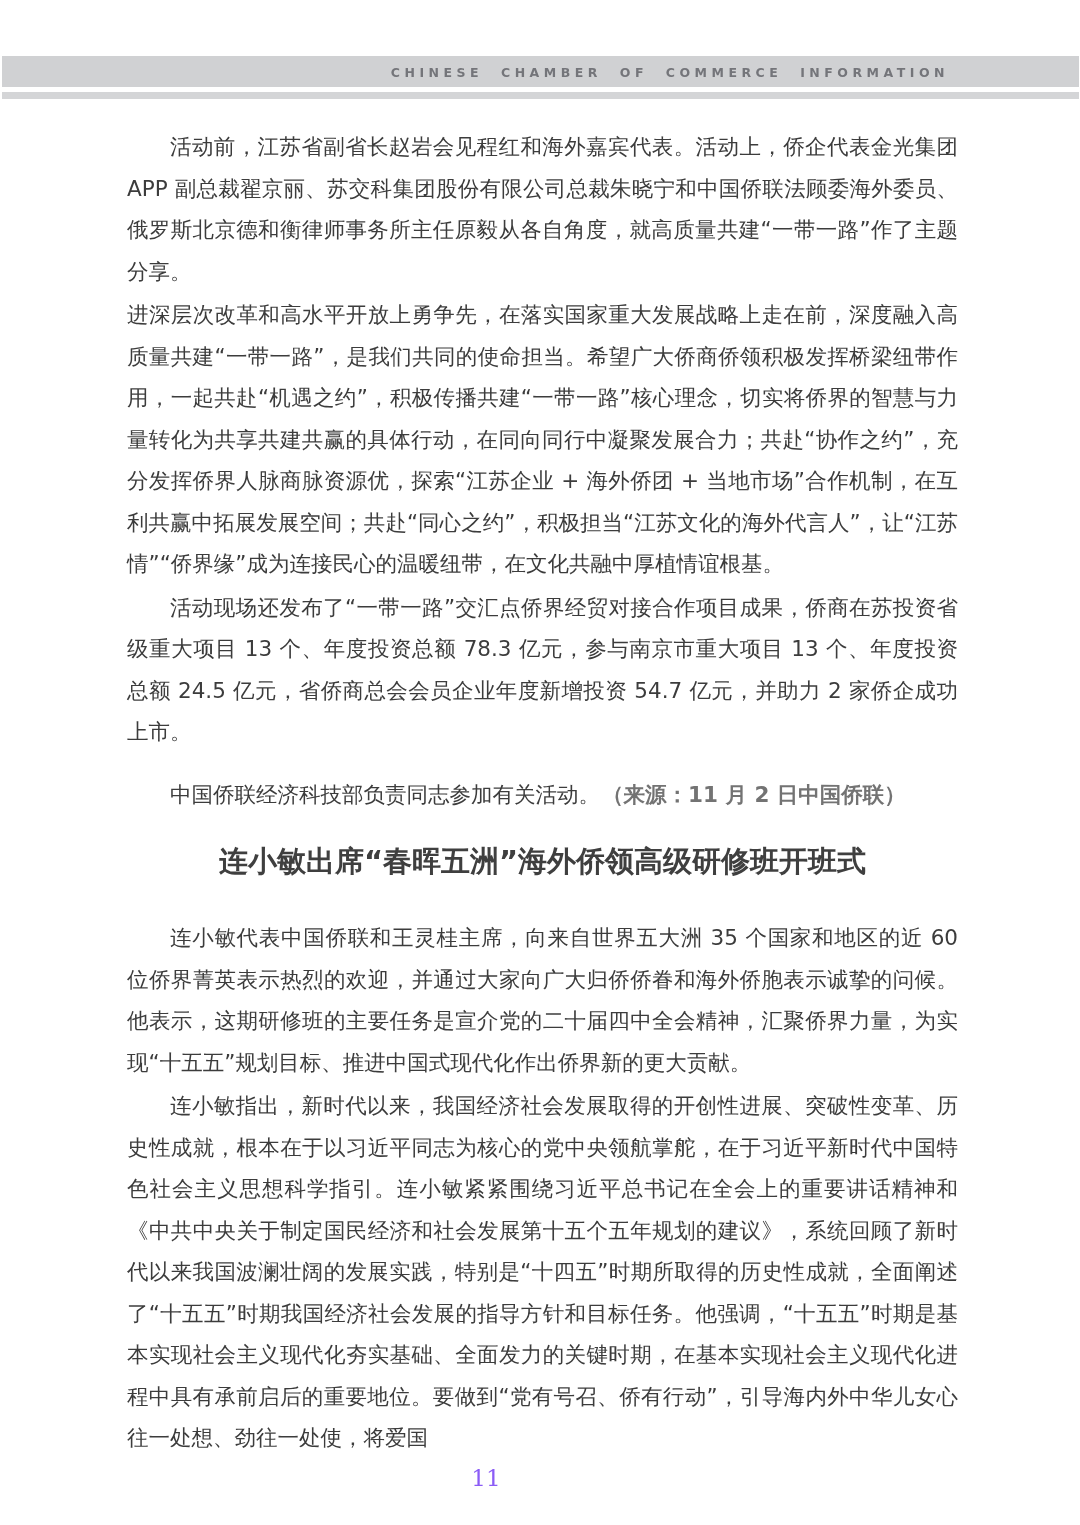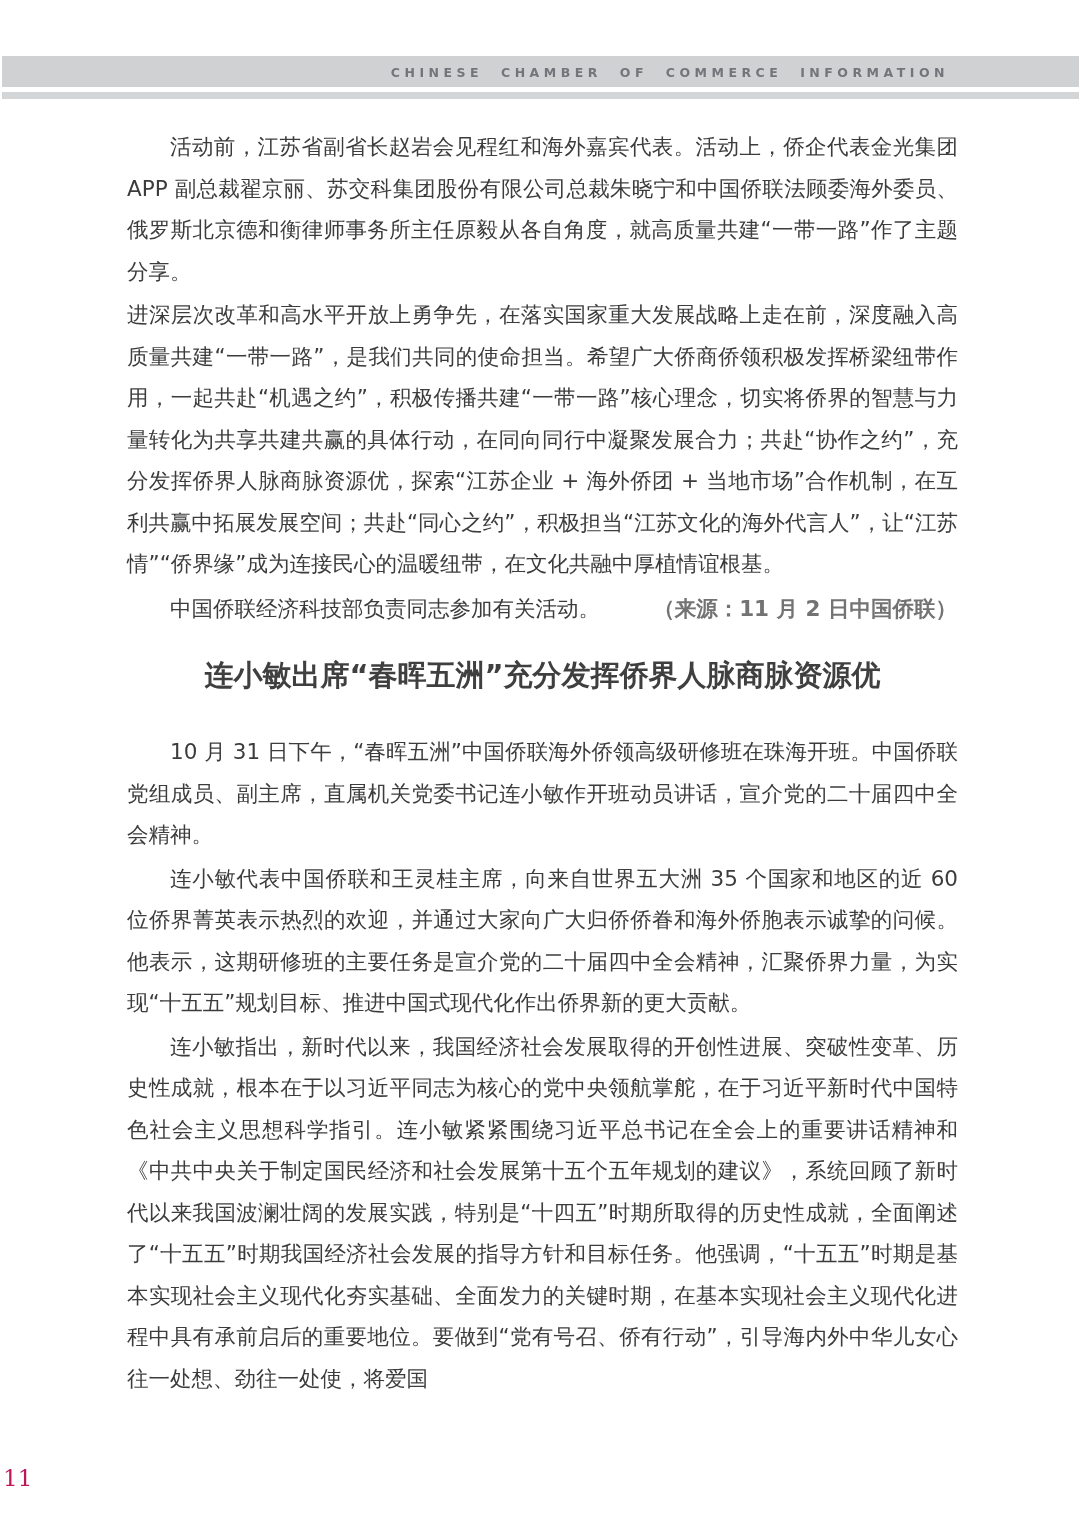--- a/index.html
+++ b/index.html
@@ -41,71 +41,72 @@
     width: 835px;
     color: #3c3c3c;
     font-size: 21.5px;
     line-height: 41.5px;
     text-align: justify;
   }
   .para { text-indent: 2em; }
   .para.no-indent { text-indent: 0; }
   .closing-line {
     display: flex;
-    justify-content: space-between;
+    justify-content: flex-start;
     align-items: baseline;
+    margin-top: 18px;
   }
   .closing-text { padding-left: 43px; }
   .closing-source { font-weight: bold; color: #737373; white-space: nowrap; }
   .article-title {
     text-align: center;
     font-weight: bold;
     font-size: 29px;
     line-height: 46px;
     color: #3f3f3f;
     margin-top: 20px;
     margin-bottom: 31px;
     text-indent: 0;
   }
   .page-number {
     position: absolute;
     left: 0; top: 1462px;
     width: 968px;
-    text-align: left;
+    text-align: center;
     font-family: "DejaVu Serif", serif;
     font-size: 23px;
-    color: #be185d;
+    color: #8b5cf6;
   }
 </style>
 </head>
 <body>
 
 <div class="page">
 
   <div class="banner-main">
     <div class="banner-text">CHINESE CHAMBER OF COMMERCE INFORMATION</div>
   </div>
   <div class="banner-thin"></div>
 
   <div class="content">
 
     <div class="para">活动前，江苏省副省长赵岩会见程红和海外嘉宾代表。活动上，侨企代表金光集团 APP 副总裁翟京丽、苏交科集团股份有限公司总裁朱晓宁和中国侨联法顾委海外委员、俄罗斯北京德和衡律师事务所主任原毅从各自角度，就高质量共建“一带一路”作了主题分享。</div>
 
     <div class="para no-indent">进深层次改革和高水平开放上勇争先，在落实国家重大发展战略上走在前，深度融入高质量共建“一带一路”，是我们共同的使命担当。希望广大侨商侨领积极发挥桥梁纽带作用，一起共赴“机遇之约”，积极传播共建“一带一路”核心理念，切实将侨界的智慧与力量转化为共享共建共赢的具体行动，在同向同行中凝聚发展合力；共赴“协作之约”，充分发挥侨界人脉商脉资源优，探索“江苏企业 + 海外侨团 + 当地市场”合作机制，在互利共赢中拓展发展空间；共赴“同心之约”，积极担当“江苏文化的海外代言人”，让“江苏情”“侨界缘”成为连接民心的温暖纽带，在文化共融中厚植情谊根基。</div>
 
+    <div class="para">活动现场还发布了“一带一路”交汇点侨界经贸对接合作项目成果，侨商在苏投资省级重大项目 13 个、年度投资总额 78.3 亿元，参与南京市重大项目 13 个、年度投资总额 24.5 亿元，省侨商总会会员企业年度新增投资 54.7 亿元，并助力 2 家侨企成功上市。</div>
 
 
     <div class="closing-line">
       <span class="closing-text">中国侨联经济科技部负责同志参加有关活动。</span>
       <span class="closing-source">（来源：11 月 2 日中国侨联）</span>
     </div>
 
-    <div class="article-title">连小敏出席“春晖五洲”充分发挥侨界人脉商脉资源优</div>
+    <div class="article-title">连小敏出席“春晖五洲”海外侨领高级研修班开班式</div>
 
-    <div class="para">10 月 31 日下午，“春晖五洲”中国侨联海外侨领高级研修班在珠海开班。中国侨联党组成员、副主席，直属机关党委书记连小敏作开班动员讲话，宣介党的二十届四中全会精神。</div>
 
     <div class="para">连小敏代表中国侨联和王灵桂主席，向来自世界五大洲 35 个国家和地区的近 60 位侨界菁英表示热烈的欢迎，并通过大家向广大归侨侨眷和海外侨胞表示诚挚的问候。他表示，这期研修班的主要任务是宣介党的二十届四中全会精神，汇聚侨界力量，为实现“十五五”规划目标、推进中国式现代化作出侨界新的更大贡献。</div>
 
     <div class="para">连小敏指出，新时代以来，我国经济社会发展取得的开创性进展、突破性变革、历史性成就，根本在于以习近平同志为核心的党中央领航掌舵，在于习近平新时代中国特色社会主义思想科学指引。连小敏紧紧围绕习近平总书记在全会上的重要讲话精神和《中共中央关于制定国民经济和社会发展第十五个五年规划的建议》，系统回顾了新时代以来我国波澜壮阔的发展实践，特别是“十四五”时期所取得的历史性成就，全面阐述了“十五五”时期我国经济社会发展的指导方针和目标任务。他强调，“十五五”时期是基本实现社会主义现代化夯实基础、全面发力的关键时期，在基本实现社会主义现代化进程中具有承前启后的重要地位。要做到“党有号召、侨有行动”，引导海内外中华儿女心往一处想、劲往一处使，将爱国</div>
 
   </div>
 
   <div class="page-number">11</div>
 
 </div>

